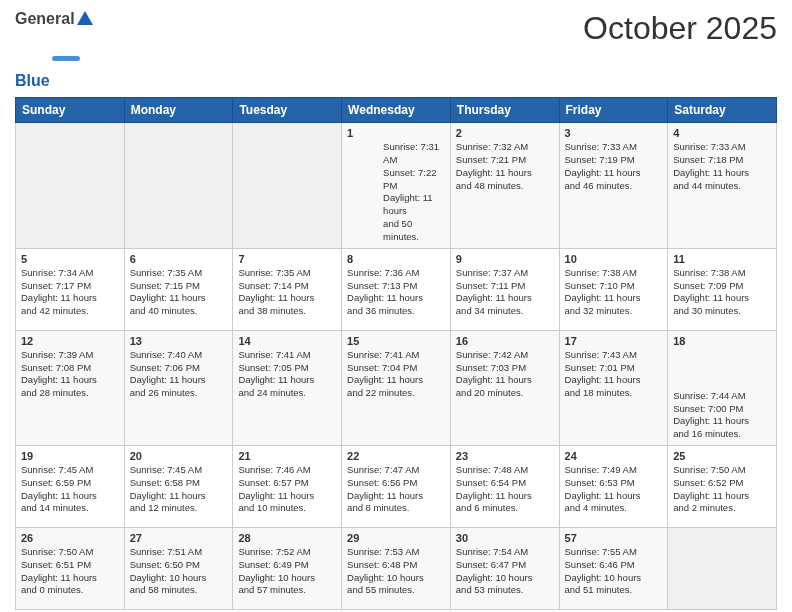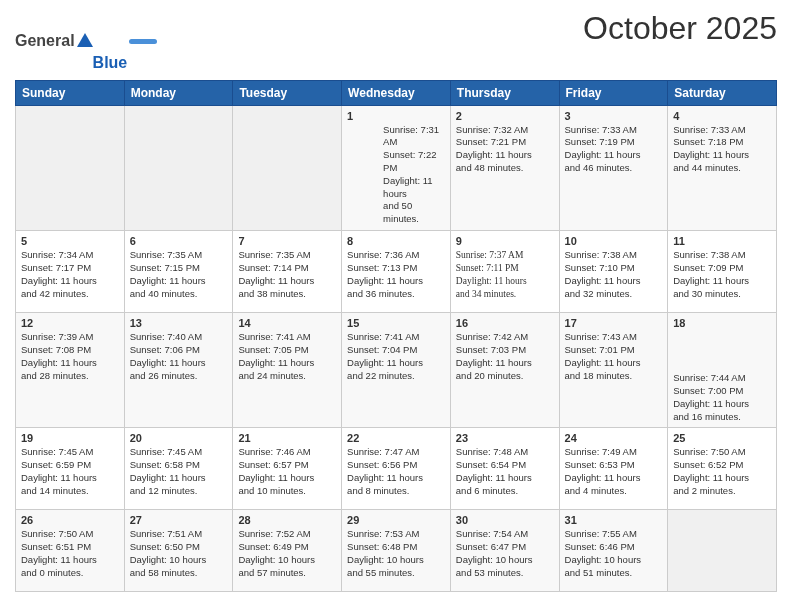--- a/index.html
+++ b/index.html
@@ -67,21 +67,21 @@
     .day-info {
       font-size: 9.5px;
       color: #333;
       line-height: 1.35;
     }
     .empty-cell {
       background: #f0f0f0 !important;
     }
     .logo-container {
       display: flex;
-      flex-direction: row;
+      flex-direction: column;
       line-height: 1.1;
     }
     .logo-line1 {
       display: flex;
       align-items: center;
     }
     .logo-text-general {
       font-size: 16px;
       font-weight: bold;
       color: #444;
@@ -207,21 +207,21 @@
           </td>
           <td>
             <span class="day-number">8</span>
             <div class="day-info" style="white-space: pre-line;">Sunrise: 7:36 AM
 Sunset: 7:13 PM
 Daylight: 11 hours
 and 36 minutes.</div>
           </td>
           <td>
             <span class="day-number">9</span>
-            <div class="day-info" style="white-space: pre-line; font-family: Liberation Serif, serif;">Sunrise: 7:37 AM
+            <div class="day-info" style="white-space: pre-line;">Sunrise: 7:37 AM
 Sunset: 7:11 PM
 Daylight: 11 hours
 and 34 minutes.</div>
           </td>
           <td>
             <span class="day-number">10</span>
             <div class="day-info" style="white-space: pre-line;">Sunrise: 7:38 AM
 Sunset: 7:10 PM
 Daylight: 11 hours
 and 32 minutes.</div>
@@ -366,21 +366,21 @@
 and 55 minutes.</div>
           </td>
           <td>
             <span class="day-number">30</span>
             <div class="day-info" style="white-space: pre-line;">Sunrise: 7:54 AM
 Sunset: 6:47 PM
 Daylight: 10 hours
 and 53 minutes.</div>
           </td>
           <td>
-            <span class="day-number">31</span>
+            <span class="day-number">57</span>
             <div class="day-info" style="white-space: pre-line;">Sunrise: 7:55 AM
 Sunset: 6:46 PM
 Daylight: 10 hours
 and 51 minutes.</div>
           </td>
           <td class="empty-cell"></td>
         </tr>
       </tbody>
   </table>
 </div>

